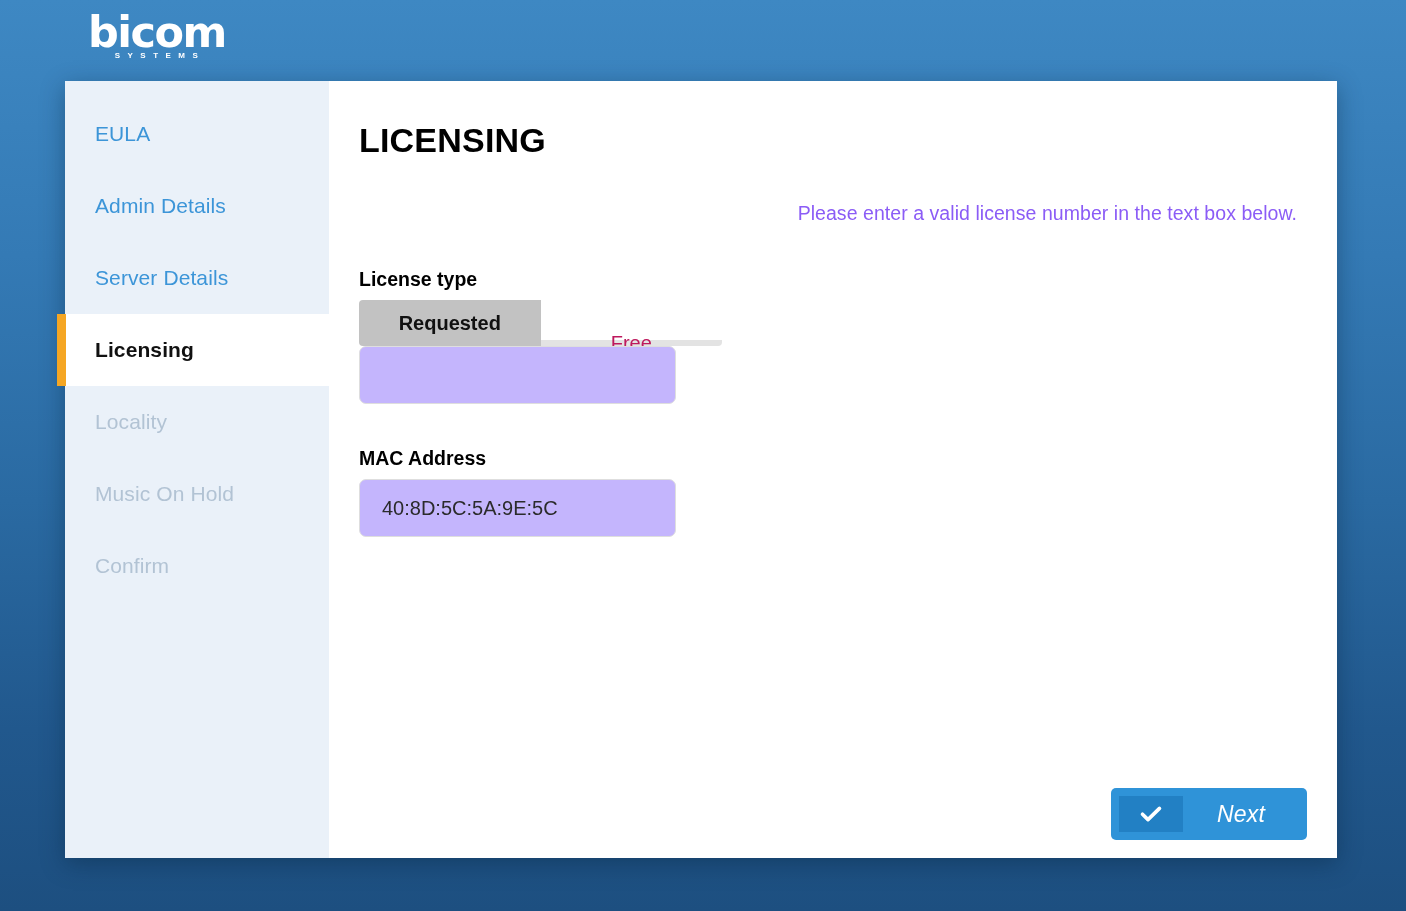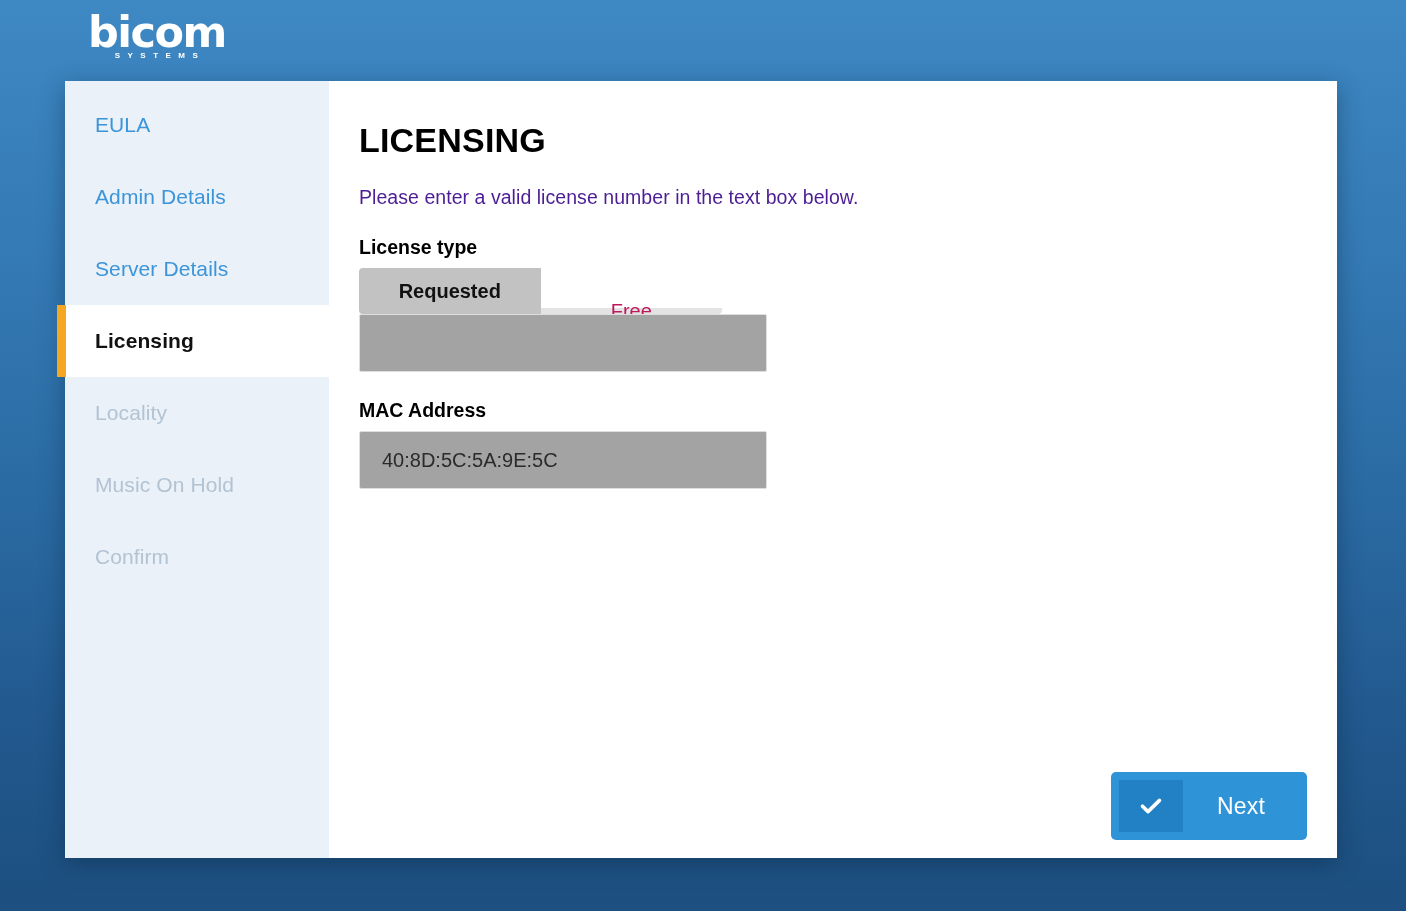--- a/index.html
+++ b/index.html
@@ -57,21 +57,21 @@
     background: #ffffff;
     display: flex;
     box-shadow: 0 6px 22px rgba(8, 34, 60, 0.40);
   }
 
   
   #sidebar {
     width: 264px;
     flex: 0 0 264px;
     background: #eaf1f9;
-    padding-top: 8px;
+    padding-top: 17px;
   }
 
   .nav-item {
     position: relative;
     height: 72px;
     display: flex;
     align-items: center;
     padding-left: 30px;
     font-size: 21px;
     color: #3c95d8;
@@ -110,30 +110,31 @@
   #page-title {
     font-size: 34px;
     font-weight: bold;
     color: #000000;
     letter-spacing: 0.2px;
     margin-top: 16px;
   }
 
   #intro {
     font-size: 19.5px;
-    color: #4c1d95;
-    margin-top: 26px;
+    color: #8b5cf6;
+    margin-top: 42px;
     letter-spacing: 0.05px;
+    text-align: right;
   }
 
   .field-label {
     font-size: 19.5px;
     font-weight: bold;
     color: #000000;
-    margin-top: 27px;
+    margin-top: 43px;
     margin-bottom: 9px;
   }
 
   
   #license-type-group {
     display: flex;
     width: 363px;
     height: 46px;
     border-radius: 4px;
     overflow: hidden;
@@ -155,48 +156,49 @@
   }
   .toggle-btn.unselected {
     background: #e3e3e3;
     color: #be185d;
     margin-top: 40px;
   }
 
   
   .text-input {
     display: block;
-    width: 408px;
+    width: 317px;
     height: 58px;
     border: 1px solid #dedede;
-    border-radius: 2px;
-    background: #a3a3a3;
+    border-radius: 7px;
+    background: #c4b5fd;
     font-family: "Liberation Sans", sans-serif;
     font-size: 20px;
     color: #2b2b2b;
     padding: 0 22px;
     outline: none;
   }
   .text-input::placeholder { color: #b9b9b9; }
 
   
   #next-button {
     position: absolute;
     right: 30px;
     bottom: 18px;
     width: 196px;
-    height: 68px;
+    height: 52px;
     border: none;
     border-radius: 5px;
     background: #2f93d8;
     display: flex;
     align-items: center;
     cursor: pointer;
     padding: 8px;
     overflow: hidden;
+    font-style: italic;
   }
   #next-check-wrap {
     width: 64px;
     height: 100%;
     background: #2280c4;
     display: flex;
     align-items: center;
     justify-content: center;
     flex: 0 0 64px;
   }

